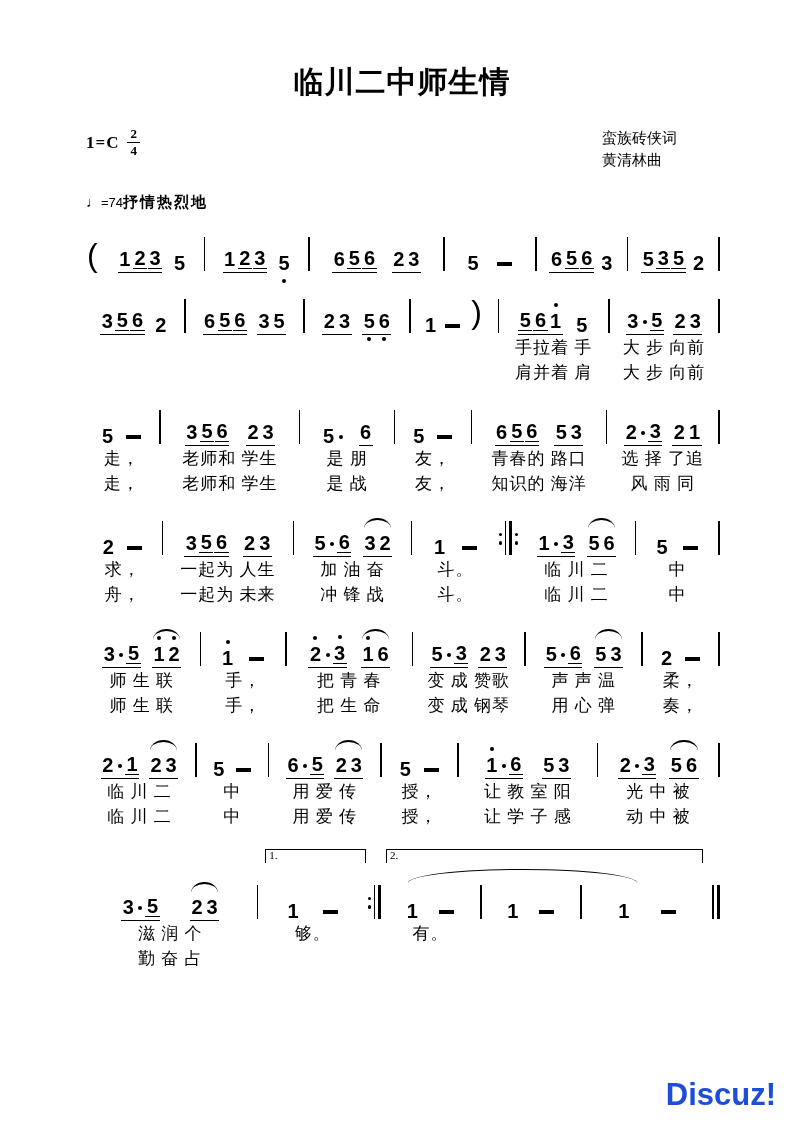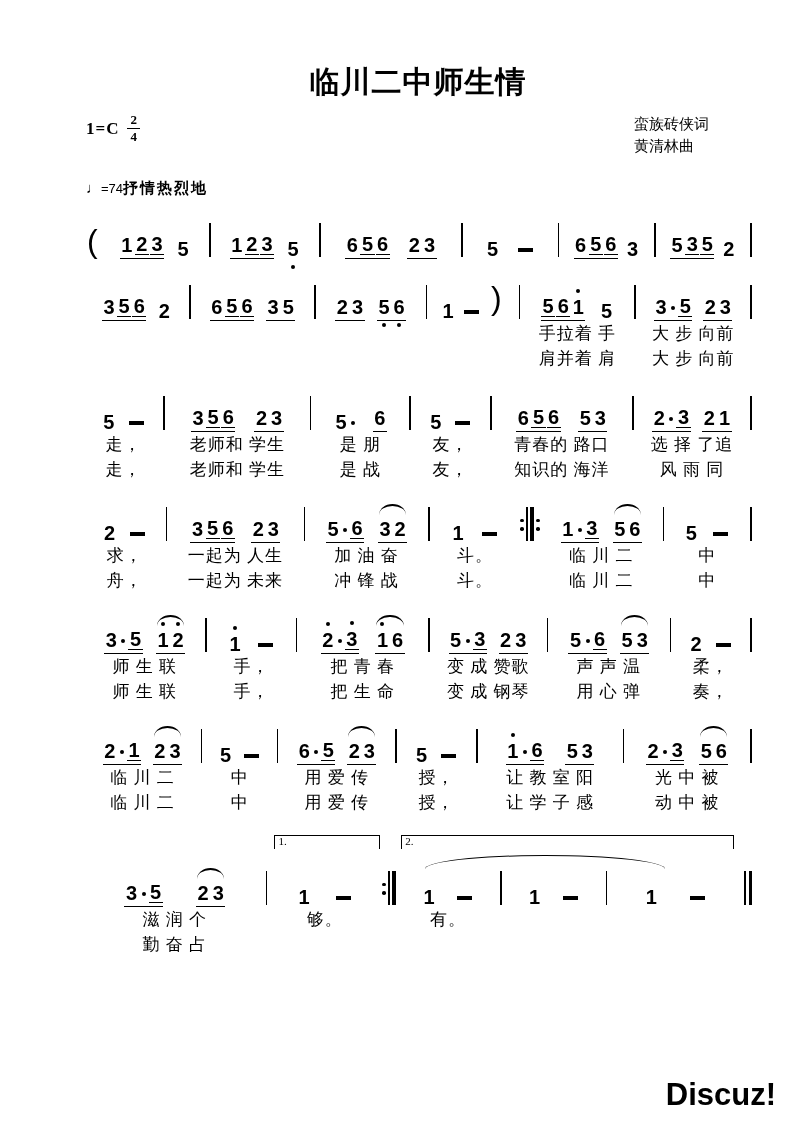--- a/index.html
+++ b/index.html
@@ -1,26 +1,26 @@
 <!DOCTYPE html>
 <html><head>
 <meta charset="utf-8">
 <style>
   html,body{margin:0;padding:0;background:#e8e8e8;}
   .page{
     position:relative; width:792px; height:1121px; margin:0 auto;
     background:#ffffff; overflow:hidden;
     font-family:"Liberation Sans", sans-serif; color:#000;
   }
-  .inner{padding:0 40px 0 84px;}
+  .inner{padding:0 72px 0 84px;}
   h1.title{
     margin:0; padding-top:62px; text-align:center;
     font-size:30px; font-weight:700; letter-spacing:1px;
   }
-  .meta-row{display:flex; justify-content:space-between; align-items:flex-start; margin-top:10px;}
+  .meta-row{display:flex; justify-content:space-between; align-items:flex-start; margin-top:24px;}
   .key-time{display:flex; align-items:center; gap:8px; font-size:17px; margin-left:2px;}
   .key-sig{font-weight:700; font-family:"Liberation Serif", serif; letter-spacing:1px;}
   .ts{display:inline-flex; flex-direction:column; align-items:center; font-weight:700; font-size:13px; line-height:1.1; font-family:"Liberation Serif", serif;}
   .ts .num{border-bottom:1.5px solid #000; padding:0 3px 1px;}
   .ts .den{padding-top:1px;}
   .credits{width:118px; font-size:15px; line-height:1.45;}
   .credit-line{display:flex; justify-content:flex-start;}
   .tempo{margin-top:22px; font-size:14px; display:flex; align-items:baseline; margin-left:2px;}
   .tempo .noteglyph{font-size:15px;}
   .tempo .bpm{font-size:13px;}
@@ -48,21 +48,21 @@
   .bl.thick{width:3.5px;}
   .rdots{display:flex; flex-direction:column; gap:5px; margin-bottom:10px;}
   .rdots i{display:block; width:3.5px; height:3.5px; border-radius:50%; background:#000;}
   .lyr{height:25px; line-height:26px; font-size:17px; text-align:center; letter-spacing:1px; white-space:nowrap;
        font-family:"Liberation Serif", serif; font-weight:500;}
   .volta{position:absolute; top:0; height:13px; border:1.6px solid #000; border-bottom:none;}
   .volta .vlabel{position:absolute; left:3px; top:-1px; font-size:11px; line-height:1.1; font-family:"Liberation Serif", serif;}
   .tie{position:absolute; height:13px; border-top:1.8px solid #000; border-radius:50% 50% 0 0 / 100% 100% 0 0;}
   .watermark{
     position:absolute; right:16px; bottom:8px;
-    font-size:31px; font-weight:700; color:#000000; letter-spacing:0;
+    font-size:31px; font-weight:700; color:#1d4ed8; letter-spacing:0;
   }
 </style>
 </head>
 <body>
 
 <div class="page">
   <div class="inner">
     <h1 class="title">临川二中师生情</h1>
 
     <div class="meta-row">

